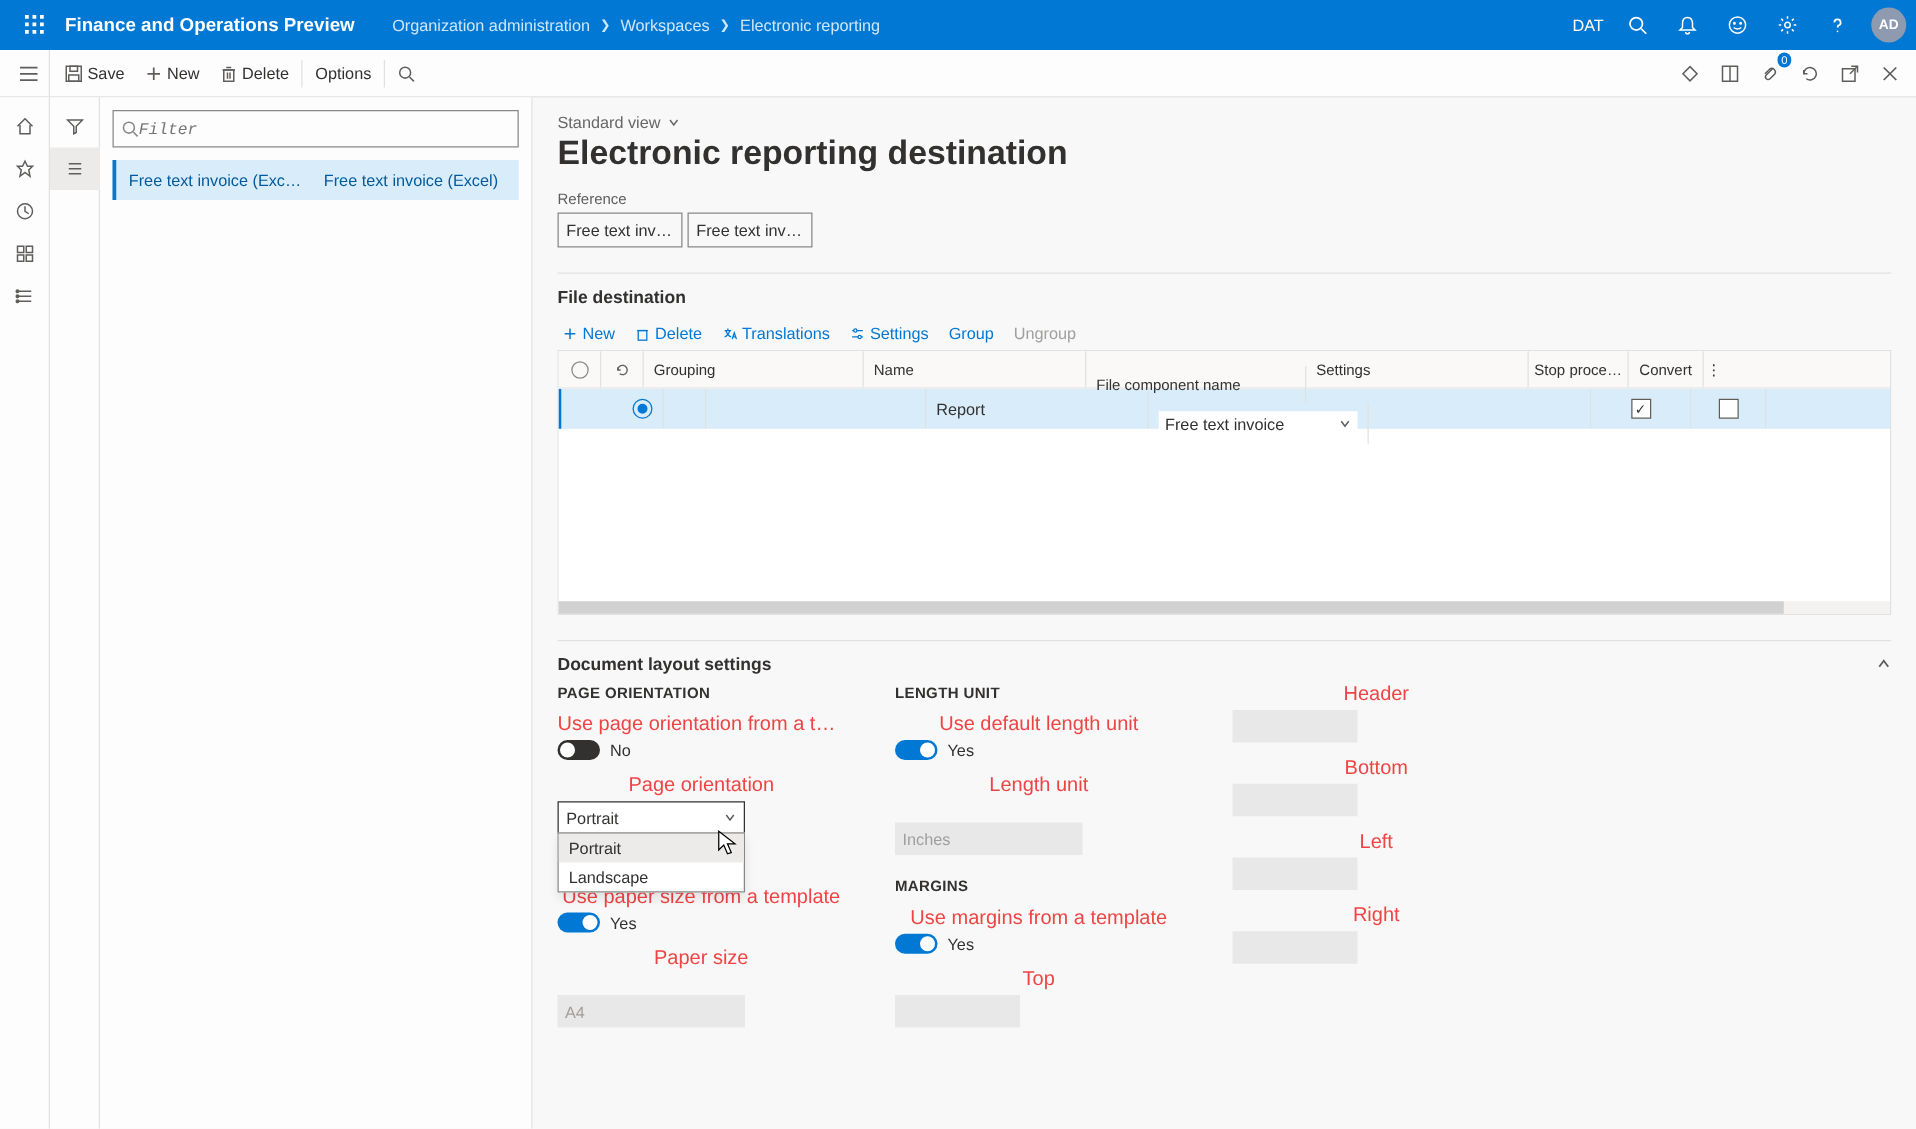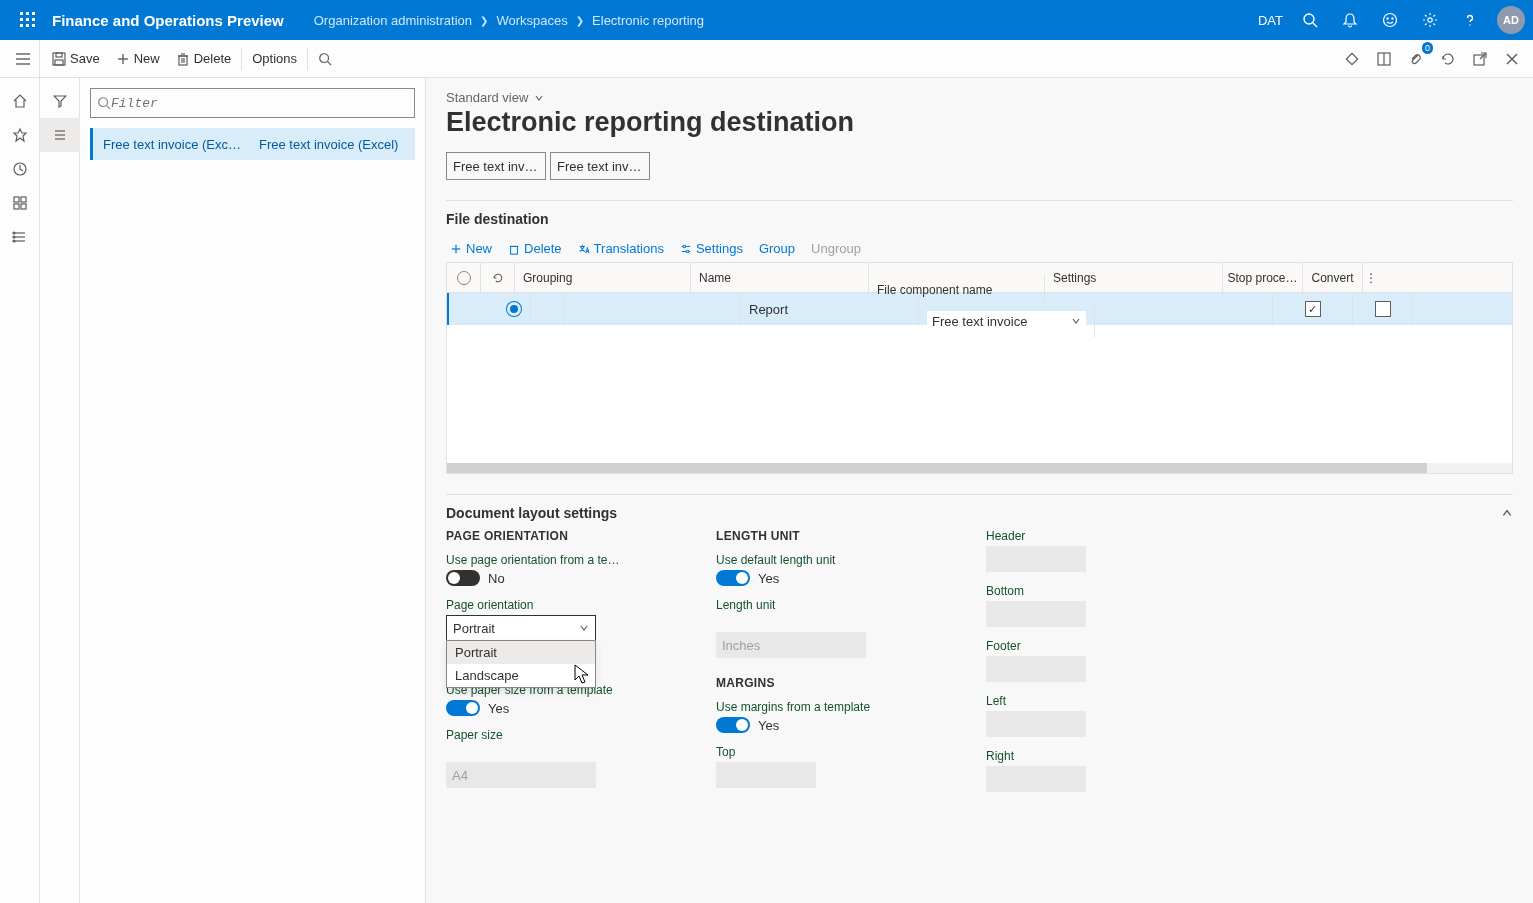--- a/index.html
+++ b/index.html
@@ -88,21 +88,21 @@
 .checkbox.checked::after { content: "✓"; }
 
 .radio-sel { width:14px; height:14px; border:1px solid #8a8886; border-radius:50%; }
 .radio-sel.filled { background:#0078d4; border:3px solid #d9ecfa; box-shadow: 0 0 0 1px #0078d4; width:14px; height:14px; }
 
 
 .doc-cols { display:flex; gap: 40px; margin-top: 8px; }
 .doc-col { width: 230px; }
 .subhead { font-size: 12px; font-weight: 600; color: #323130; letter-spacing: 0.3px; margin-bottom: 10px; }
 .fld { margin-bottom: 12px; }
-.fld-lbl { font-size: 12px; color: #14532d; margin-bottom: 3px; display:block; white-space:nowrap; overflow:hidden; text-overflow: ellipsis; }
+.fld-lbl { font-size: 16px; color: #ef4444; margin-bottom: 3px; display:block; white-space:nowrap; overflow:hidden; text-overflow: ellipsis; text-align: center; }
 
 .toggle { display:flex; align-items:center; gap:8px; }
 .toggle-track { width: 34px; height: 16px; border-radius: 8px; background: #323130; position:relative; cursor:pointer; }
 .toggle-track.on { background: #0078d4; }
 .toggle-knob { width: 12px; height:12px; border-radius:50%; background:white; position:absolute; top:2px; left:2px; }
 .toggle-track.on .toggle-knob { left: 20px; }
 .toggle-text { font-size: 13px; }
 
 .select-box { width: 150px; height: 26px; border: 1px solid #323130; display:flex; align-items:center; padding: 0 6px; background:white; cursor:pointer; position:relative;}
 .select-box .sel-arrow { margin-left:auto; color:#605e5c; }
@@ -337,20 +337,21 @@
   <div class="content">
     
     <div class="stdview">
         <span>Standard view</span>
         <svg width="10" height="10" viewBox="0 0 10 10" fill="none" stroke="#666" stroke-width="1.2">
           <polyline points="2,3 5,7 8,3"></polyline>
         </svg>
       </div>
     <h1 class="page-title">Electronic reporting destination</h1>
 
+    <div class="field-label">Reference</div>
     <div class="refrow">
       <div class="refbox">Free text inv…</div>
       <div class="refbox">Free text inv…</div>
     </div>
 
     
     <div class="section">
       <div class="section-head">
           <span>File destination</span>
         </div>
@@ -531,24 +532,20 @@
         <div class="doc-col">
           <div class="fld">
             <span class="fld-lbl">Header</span>
             <div class="empty-input"></div>
           </div>
           <div class="fld">
             <span class="fld-lbl">Bottom</span>
             <div class="empty-input"></div>
           </div>
           <div class="fld">
-            <span class="fld-lbl">Footer</span>
-            <div class="empty-input"></div>
-          </div>
-          <div class="fld">
             <span class="fld-lbl">Left</span>
             <div class="empty-input"></div>
           </div>
           <div class="fld">
             <span class="fld-lbl">Right</span>
             <div class="empty-input"></div>
           </div>
         </div>
       </div>
     </div>

